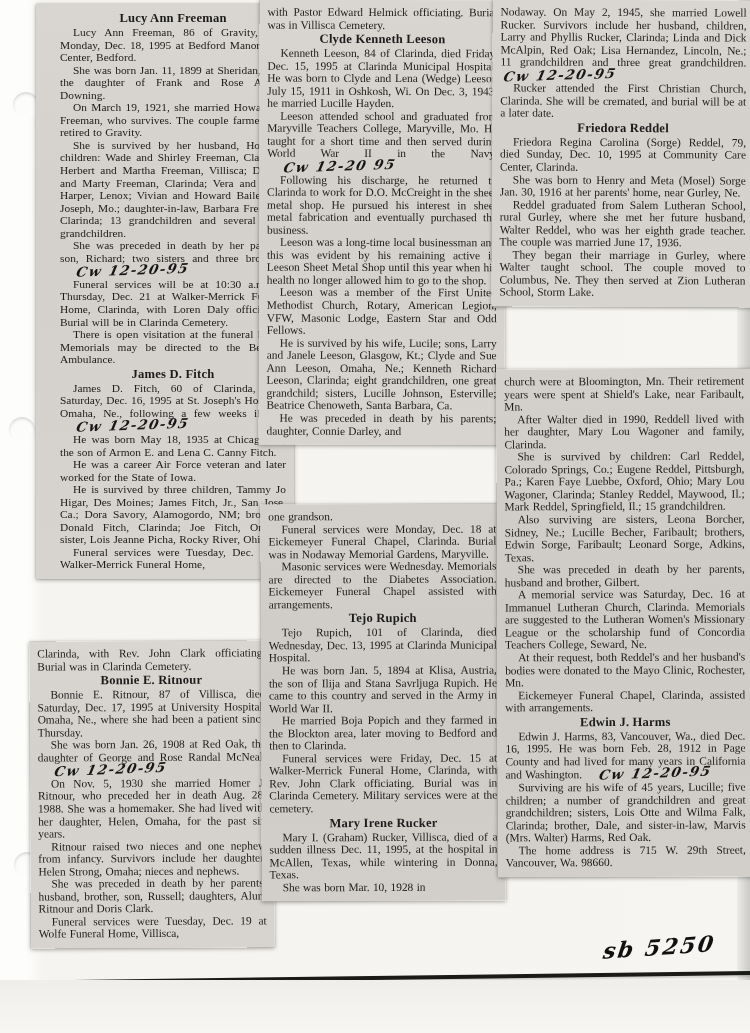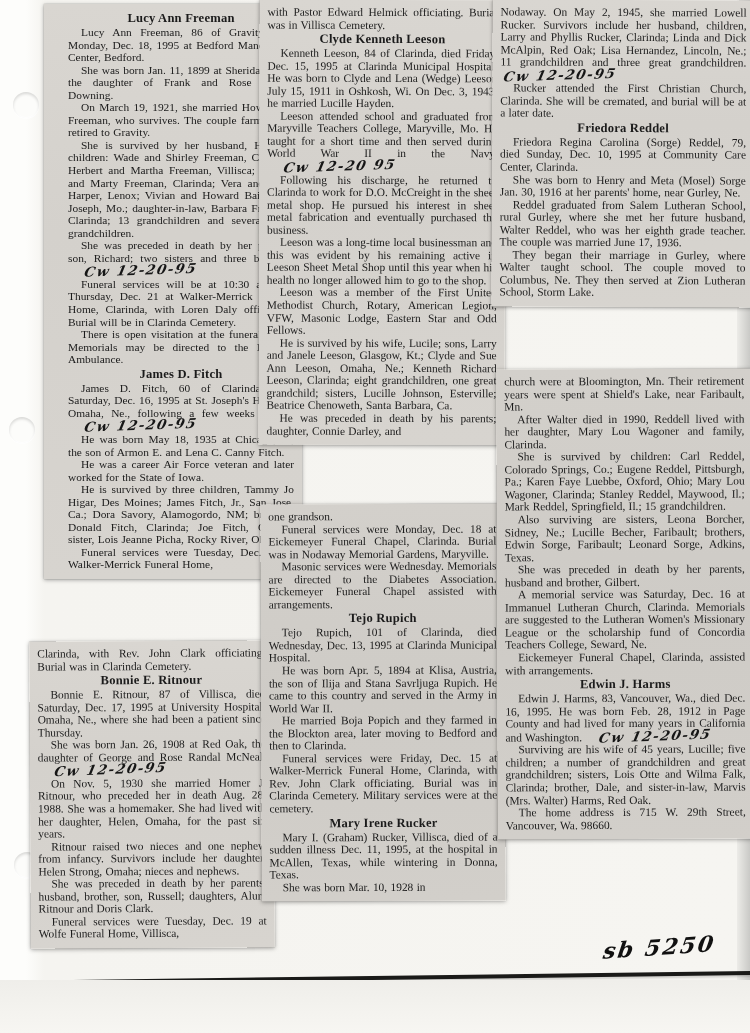--- a/index.html
+++ b/index.html
@@ -71,21 +71,21 @@
 </head>
 <body>
 
 <div class="page"></div>
 <div class="scanner-edge"></div>
 
 <div class="punch-hole" style="left:13px;top:92px;"></div>
 <div class="punch-hole" style="left:9px;top:417px;"></div>
 <div class="punch-hole" style="left:14px;top:852px;"></div>
 
-<div class="clipping" style="left:44px;top:4px;width:226px;padding-left:24px;">
+<div class="clipping" style="left:36px;top:4px;width:226px;padding-left:24px;">
     <div class="obit-heading">Lucy Ann Freeman</div>
     <div class="obit-para">Lucy Ann Freeman, 86 of Gravity, died Monday, Dec. 18, 1995 at Bedford Manor Care Center, Bedford.</div>
     <div class="obit-para">She was born Jan. 11, 1899 at Sheridan, Mo., the daughter of Frank and Rose Adams Downing.</div>
     <div class="obit-para">On March 19, 1921, she married Howard G. Freeman, who survives. The couple farmed and retired to Gravity.</div>
     <div class="obit-para">She is survived by her husband, Howard; children: Wade and Shirley Freeman, Clarinda; Herbert and Martha Freeman, Villisca; Donald and Marty Freeman, Clarinda; Vera and Dean Harper, Lenox; Vivian and Howard Bailey, St. Joseph, Mo.; daughter-in-law, Barbara Freeman, Clarinda; 13 grandchildren and several great grandchildren.</div>
     <div class="obit-para">She was preceded in death by her parents; son, Richard; two sisters and three brothers.<span class="hw">Cw 12-20-95</span></div>
     <div class="obit-para">Funeral services will be at 10:30 a.m. on Thursday, Dec. 21 at Walker-Merrick Funeral Home, Clarinda, with Loren Daly officiating. Burial will be in Clarinda Cemetery.</div>
     <div class="obit-para">There is open visitation at the funeral home. Memorials may be directed to the Bedford Ambulance.</div>
     <div class="obit-heading">James D. Fitch</div>
     <div class="obit-para">James D. Fitch, 60 of Clarinda, died Saturday, Dec. 16, 1995 at St. Joseph's Hospital, Omaha, Ne., following a few weeks illness.<span class="hw">Cw 12-20-95</span></div>
@@ -117,21 +117,21 @@
     <div class="obit-para">He is survived by his wife, Lucile; sons, Larry and Janele Leeson, Glasgow, Kt.; Clyde and Sue Ann Leeson, Omaha, Ne.; Kenneth Richard Leeson, Clarinda; eight grandchildren, one great grandchild; sisters, Lucille Johnson, Esterville; Beatrice Chenoweth, Santa Barbara, Ca.</div>
     <div class="obit-para">He was preceded in death by his parents; daughter, Connie Darley, and</div>
   </div>
 
 <div class="clipping clip-dark" style="left:261px;top:504px;width:228px;transform:rotate(-0.2deg);">
     <div class="obit-para cont">one grandson.</div>
     <div class="obit-para">Funeral services were Monday, Dec. 18 at Eickemeyer Funeral Chapel, Clarinda. Burial was in Nodaway Memorial Gardens, Maryville.</div>
     <div class="obit-para">Masonic services were Wednesday. Memorials are directed to the Diabetes Association. Eickemeyer Funeral Chapel assisted with arrangements.</div>
     <div class="obit-heading">Tejo Rupich</div>
     <div class="obit-para">Tejo Rupich, 101 of Clarinda, died Wednesday, Dec. 13, 1995 at Clarinda Municipal Hospital.</div>
-    <div class="obit-para">He was born Apr. 5, 1894 at Klisa, Austria, the son of Ilija and Stana Savrljuga Rupich. He came to this country and served in the Army in World War II.</div>
+    <div class="obit-para">He was born Jan. 5, 1894 at Klisa, Austria, the son of Ilija and Stana Savrljuga Rupich. He came to this country and served in the Army in World War II.</div>
     <div class="obit-para">He married Boja Popich and they farmed in the Blockton area, later moving to Bedford and then to Clarinda.</div>
     <div class="obit-para">Funeral services were Friday, Dec. 15 at Walker-Merrick Funeral Home, Clarinda, with Rev. John Clark officiating. Burial was in Clarinda Cemetery. Military services were at the cemetery.</div>
     <div class="obit-heading">Mary Irene Rucker</div>
     <div class="obit-para">Mary I. (Graham) Rucker, Villisca, died of a sudden illness Dec. 11, 1995, at the hospital in McAllen, Texas, while wintering in Donna, Texas.</div>
     <div class="obit-para">She was born Mar. 10, 1928 in</div>
   </div>
 
 <div class="clipping" style="left:492px;top:0px;width:246px;transform:rotate(0.25deg);">
     <div class="obit-para cont">Nodaway. On May 2, 1945, she married Lowell Rucker. Survivors include her husband, children, Larry and Phyllis Rucker, Clarinda; Linda and Dick McAlpin, Red Oak; Lisa Hernandez, Lincoln, Ne.; 11 grandchildren and three great grandchildren.<span class="hw">Cw 12-20-95</span></div>
     <div class="obit-para">Rucker attended the First Christian Church, Clarinda. She will be cremated, and burial will be at a later date.</div>
@@ -142,20 +142,21 @@
     <div class="obit-para">They began their marriage in Gurley, where Walter taught school. The couple moved to Columbus, Ne. They then served at Zion Lutheran School, Storm Lake.</div>
   </div>
 
 <div class="clipping clip-dark" style="left:497px;top:369px;width:240px;transform:rotate(-0.2deg);">
     <div class="obit-para cont">church were at Bloomington, Mn. Their retirement years were spent at Shield's Lake, near Faribault, Mn.</div>
     <div class="obit-para">After Walter died in 1990, Reddell lived with her daughter, Mary Lou Wagoner and family, Clarinda.</div>
     <div class="obit-para">She is survived by children: Carl Reddel, Colorado Springs, Co.; Eugene Reddel, Pittsburgh, Pa.; Karen Faye Luebbe, Oxford, Ohio; Mary Lou Wagoner, Clarinda; Stanley Reddel, Maywood, Il.; Mark Reddel, Springfield, Il.; 15 grandchildren.</div>
     <div class="obit-para">Also surviving are sisters, Leona Borcher, Sidney, Ne.; Lucille Becher, Faribault; brothers, Edwin Sorge, Faribault; Leonard Sorge, Adkins, Texas.</div>
     <div class="obit-para">She was preceded in death by her parents, husband and brother, Gilbert.</div>
     <div class="obit-para">A memorial service was Saturday, Dec. 16 at Immanuel Lutheran Church, Clarinda. Memorials are suggested to the Lutheran Women's Missionary League or the scholarship fund of Concordia Teachers College, Seward, Ne.</div>
+    <div class="obit-para">At their request, both Reddel's and her husband's bodies were donated to the Mayo Clinic, Rochester, Mn.</div>
     <div class="obit-para">Eickemeyer Funeral Chapel, Clarinda, assisted with arrangements.</div>
     <div class="obit-heading">Edwin J. Harms</div>
     <div class="obit-para">Edwin J. Harms, 83, Vancouver, Wa., died Dec. 16, 1995. He was born Feb. 28, 1912 in Page County and had lived for many years in California and Washington.<span class="hw">Cw 12-20-95</span></div>
     <div class="obit-para">Surviving are his wife of 45 years, Lucille; five children; a number of grandchildren and great grandchildren; sisters, Lois Otte and Wilma Falk, Clarinda; brother, Dale, and sister-in-law, Marvis (Mrs. Walter) Harms, Red Oak.</div>
     <div class="obit-para">The home address is 715 W. 29th Street, Vancouver, Wa. 98660.</div>
   </div>
 
 <div class="catalog-number">sb 5250</div>
 
 <div class="bottom-line"></div>

